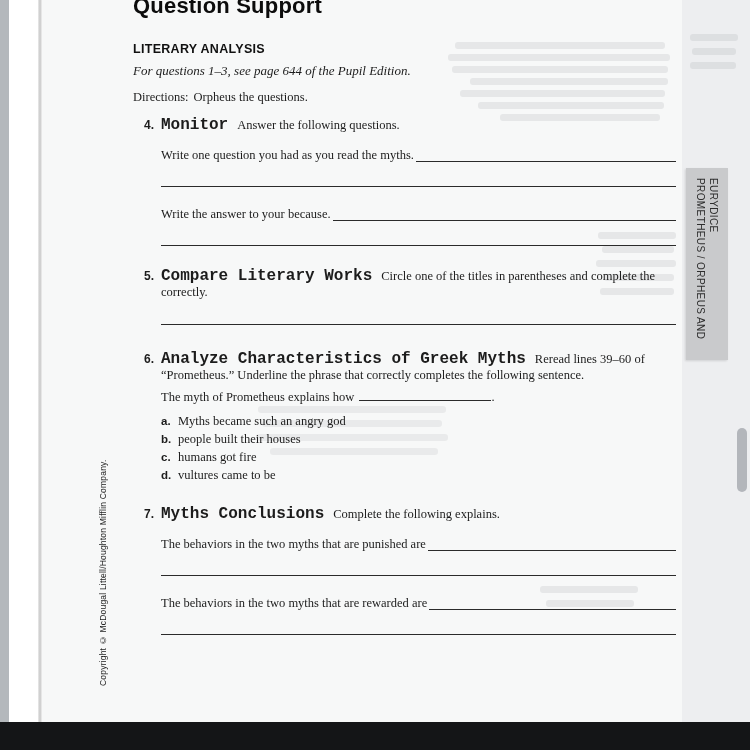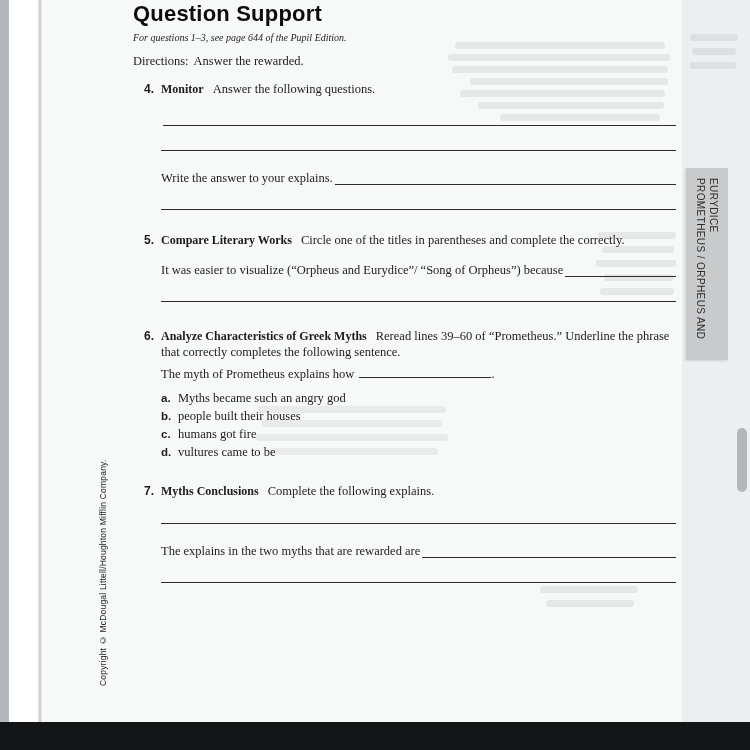--- a/index.html
+++ b/index.html
@@ -29,33 +29,33 @@
   
   .copyright{position:absolute;left:98px;top:440px;width:15px;height:246px;
             writing-mode:vertical-rl;transform:rotate(180deg);
             font-family:"Liberation Sans",sans-serif;font-size:8.5px;color:#222;
             white-space:nowrap;letter-spacing:0.2px;}
 
   
   .bleed{position:absolute;height:7px;border-radius:3px;background:rgba(110,116,124,0.12);}
 
   
-  .content{position:absolute;left:133px;top:12px;width:543px;z-index:2;}
+  .content{position:absolute;left:133px;top:4px;width:543px;z-index:2;}
   .doc-title{font-family:"Liberation Sans",sans-serif;font-weight:bold;font-size:22px;
             line-height:22px;margin-top:-9px;color:#0c0c0c;letter-spacing:0.2px;}
   .section-heading{margin-top:25px;font-family:"Liberation Sans",sans-serif;font-weight:bold;
             font-size:12.5px;letter-spacing:0.3px;color:#111;}
-  .section-note{margin-top:7px;font-style:italic;font-size:10px;}
+  .section-note{margin-top:7px;font-style:italic;font-size:13px;}
   .directions{margin-top:11px;font-size:12.5px;}
   .directions .dlabel{font-weight:normal;margin-right:5px;}
 
   .q{position:relative;padding-left:28px;font-size:12.5px;line-height:16px;}
   .q .num{position:absolute;left:11px;top:0;font-family:"Liberation Sans",sans-serif;
             font-weight:bold;font-size:12px;}
-  .qlabel{font-family:Liberation Serif, serif;font-weight:bold;font-size:12px;
+  .qlabel{font-family:Liberation Mono, monospace;font-weight:bold;font-size:16px;
             margin-right:9px;}
   .qprompt{font-size:12.5px;}
 
   .fill-row{display:flex;align-items:flex-end;margin-left:28px;margin-top:15px;
             font-size:12.5px;line-height:14px;}
   .fill-row .lbl{white-space:nowrap;}
   .wline{flex:1;border-bottom:1.2px solid #2b2b2b;height:13px;margin-left:2px;}
   .full-line{margin-left:28px;height:24px;border-bottom:1.2px solid #2b2b2b;}
 
   .stem-row{margin-left:28px;margin-top:6px;font-size:12.5px;}
@@ -107,47 +107,45 @@
       <span>EURYDICE</span>
     </div>
   </div>
 
   <div class="copyright">Copyright © McDougal Littell/Houghton Mifflin Company.</div>
 
   <div class="content">
 
     <div class="doc-title">Question Support</div>
 
+    <div class="section-heading">LITERARY ANALYSIS</div>
     <div class="section-note">For questions 1–3, see page 644 of the Pupil Edition.</div>
 
     <div class="directions">
-      <span class="dlabel">Directions:</span><span>Answer the rewarded.</span>
+      <span class="dlabel">Directions:</span><span>Orpheus the questions.</span>
     </div>
 
     <div class="q mt12">
       <span class="num">4.</span>
       <span class="qlabel">Monitor</span><span class="qprompt">Answer the following questions.</span>
     </div>
     <div class="fill-row">
+      <span class="lbl">Write one question you had as you read the myths.</span>
       <span class="wline"></span>
     </div>
     <div class="full-line"></div>
     <div class="fill-row mt20">
-      <span class="lbl">Write the answer to your explains.</span>
+      <span class="lbl">Write the answer to your because.</span>
       <span class="wline"></span>
     </div>
     <div class="full-line"></div>
 
     <div class="q mt22">
       <span class="num">5.</span>
       <span class="qlabel">Compare Literary Works</span><span class="qprompt">Circle one of the titles in parentheses and complete the correctly.</span>
-    </div>
-    <div class="fill-row">
-      <span class="lbl">It was easier to visualize (“Orpheus and Eurydice”/ “Song of Orpheus”) because</span>
-      <span class="wline"></span>
     </div>
     <div class="full-line"></div>
 
     <div class="q mt26">
       <span class="num">6.</span>
       <span class="qlabel">Analyze Characteristics of Greek Myths</span><span class="qprompt">Reread lines 39–60 of “Prometheus.” Underline the phrase that correctly completes the following sentence.</span>
     </div>
     <div class="stem-row">
       <span>The myth of Prometheus explains how</span>
       <span class="stem-line"></span><span>.</span>
@@ -168,23 +166,27 @@
       <div class="choice">
         <span class="cl">d.</span>
         <span>vultures came to be</span>
       </div>
     </div>
 
     <div class="q mt24">
       <span class="num">7.</span>
       <span class="qlabel">Myths Conclusions</span><span class="qprompt">Complete the following explains.</span>
     </div>
+    <div class="fill-row">
+      <span class="lbl">The behaviors in the two myths that are punished are</span>
+      <span class="wline"></span>
+    </div>
     <div class="full-line"></div>
     <div class="fill-row mt20">
-      <span class="lbl">The explains in the two myths that are rewarded are</span>
+      <span class="lbl">The behaviors in the two myths that are rewarded are</span>
       <span class="wline"></span>
     </div>
     <div class="full-line"></div>
 
   </div>
 
   <div class="scroll-thumb"></div>
   <div class="bottom-bar"></div>
 
 </div>

